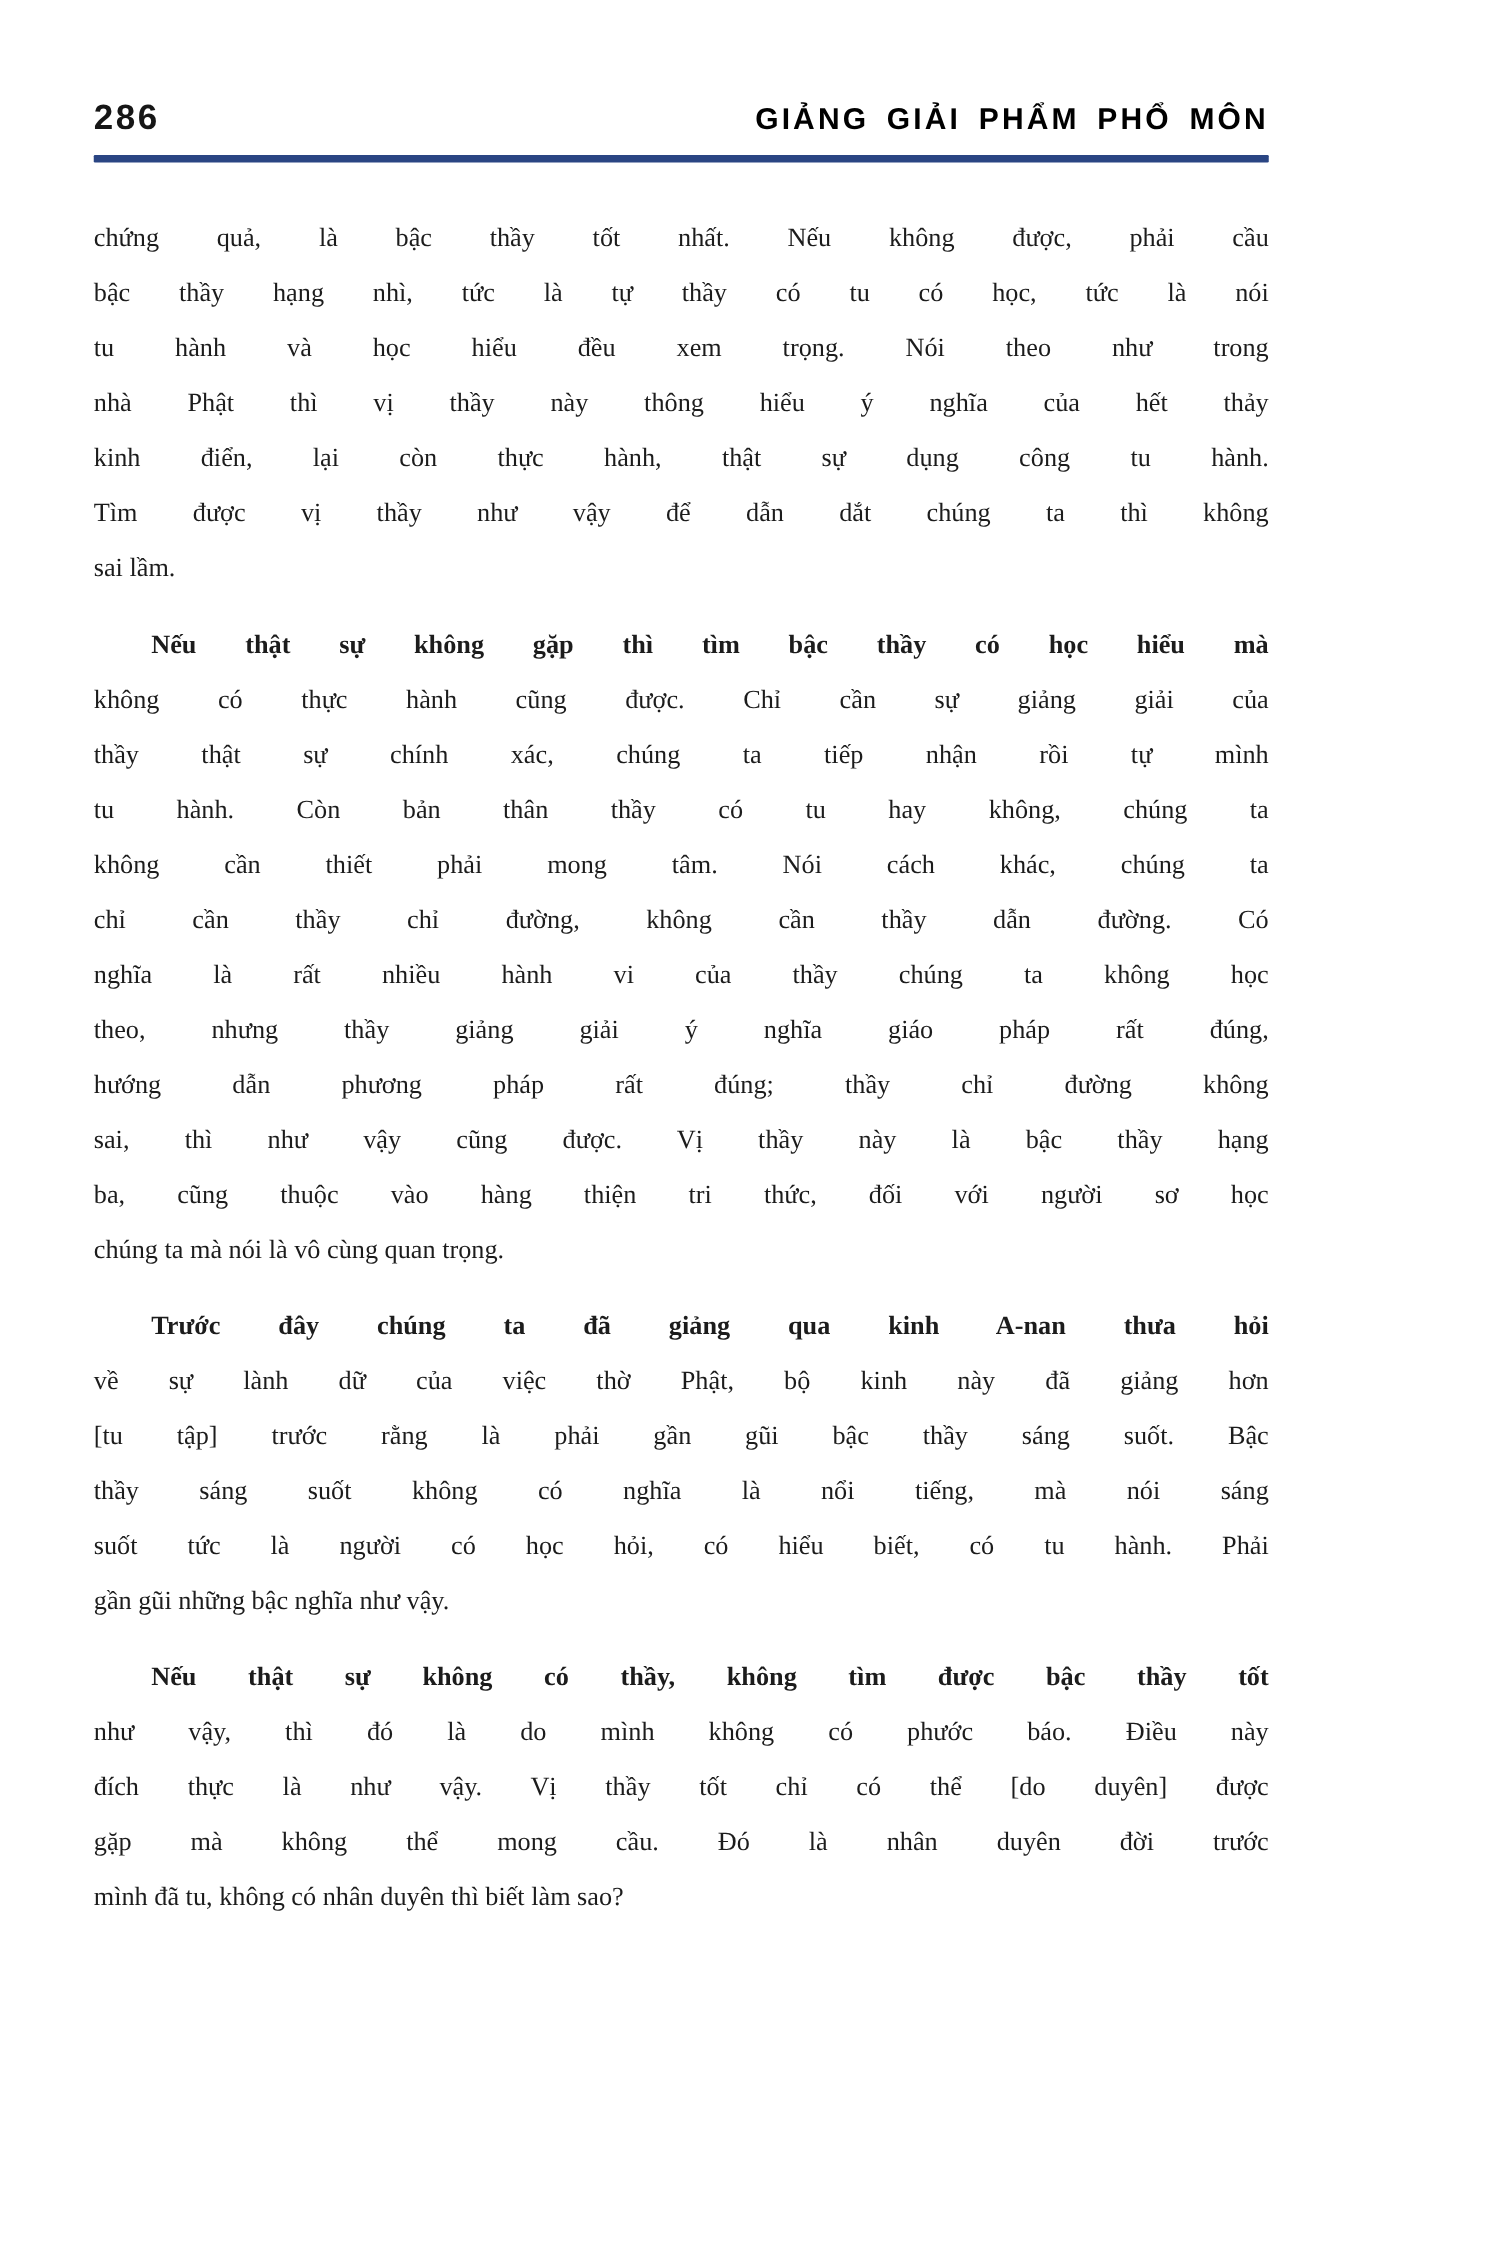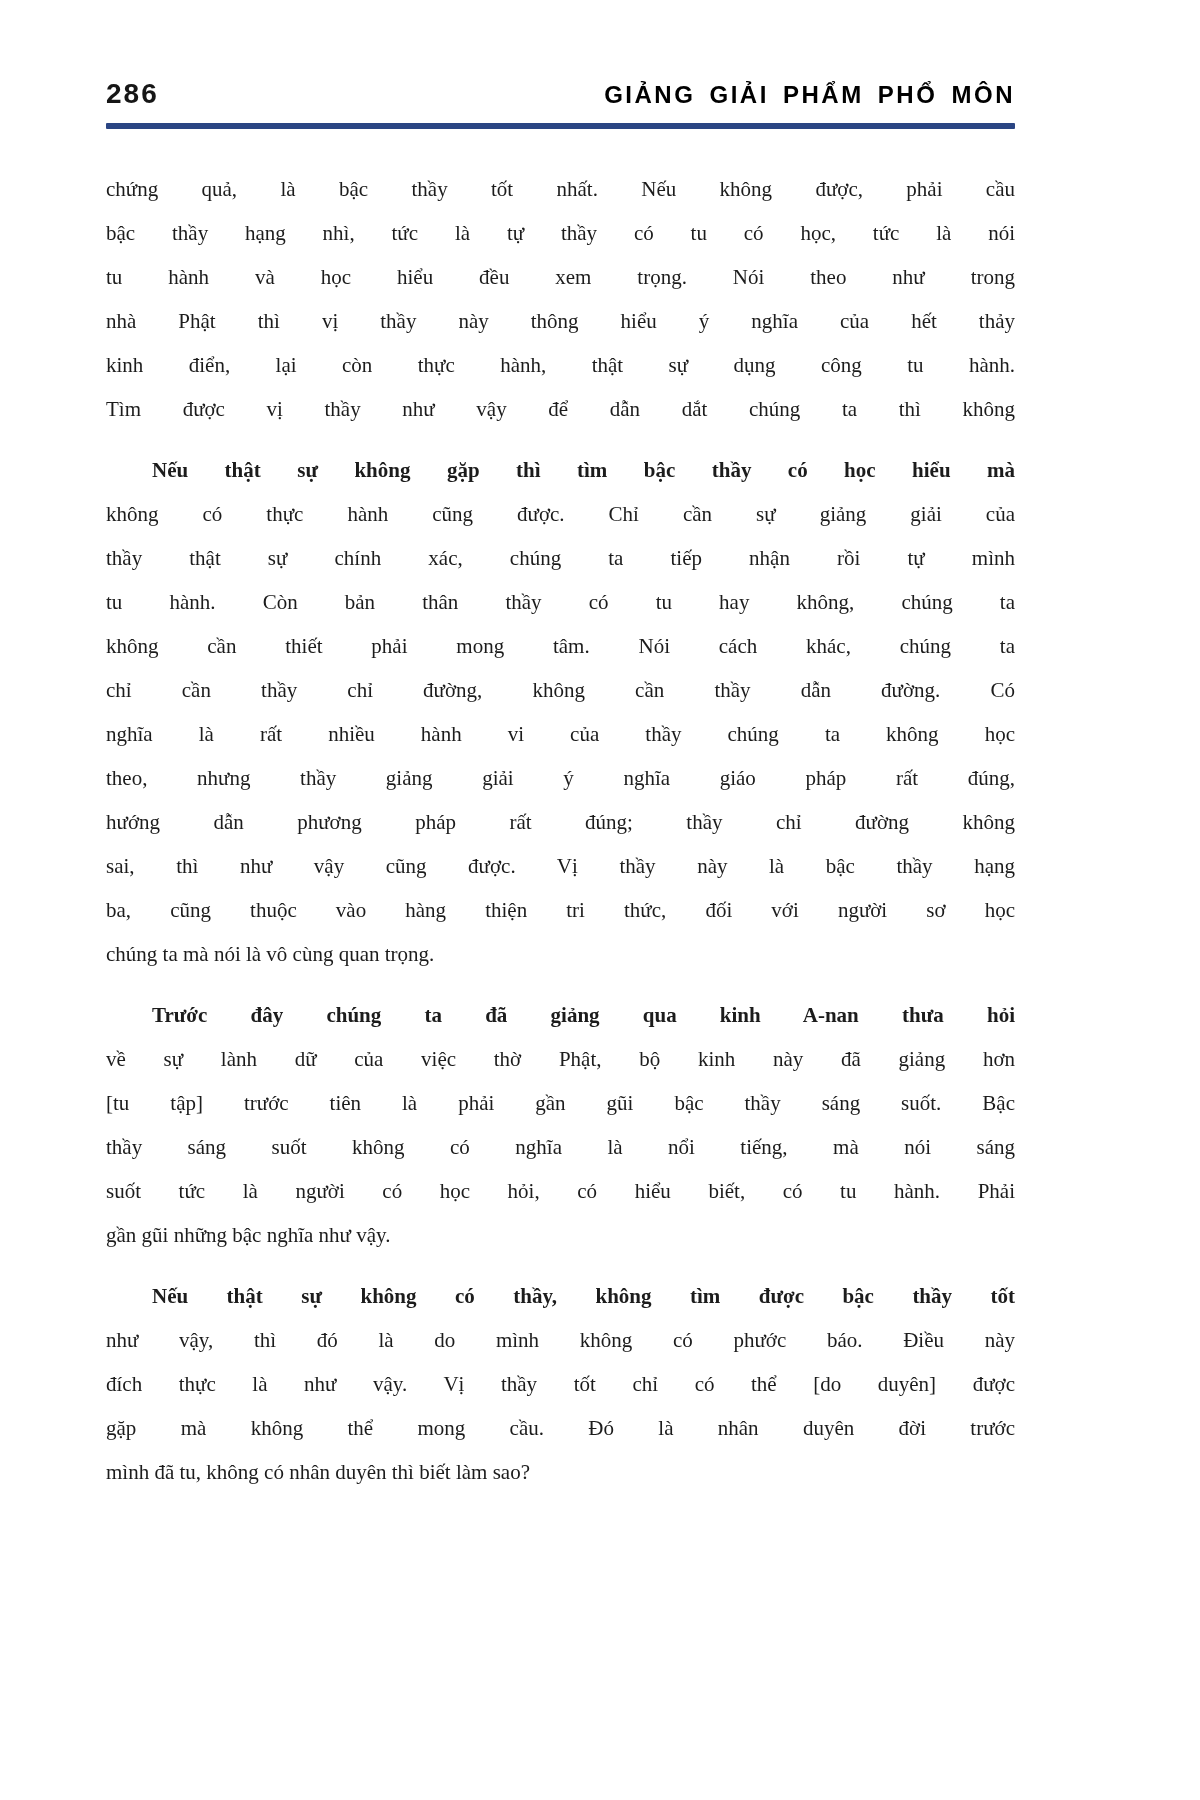--- a/index.html
+++ b/index.html
@@ -11,21 +11,21 @@
     width: 1200px;
     height: 1800px;
     overflow: hidden;
     font-family: "Liberation Serif", serif;
     color: #1c1c1c;
   }
   .page {
     box-sizing: border-box;
     width: 1200px;
     height: 1800px;
-    padding: 78px 185px 0 106px;
+    padding: 78px 185px 0 75px;
   }
   .page-header {
     display: flex;
     justify-content: space-between;
     align-items: baseline;
   }
   .page-number {
     font-family: "Liberation Sans", sans-serif;
     font-weight: bold;
     font-size: 28px;
@@ -75,39 +75,40 @@
 
   <div class="page-body">
 
   <div class="para">
         <div class="line">chứng quả, là bậc thầy tốt nhất. Nếu không được, phải cầu</div>
         <div class="line">bậc thầy hạng nhì, tức là tự thầy có tu có học, tức là nói</div>
         <div class="line">tu hành và học hiểu đều xem trọng. Nói theo như trong</div>
         <div class="line">nhà Phật thì vị thầy này thông hiểu ý nghĩa của hết thảy</div>
         <div class="line">kinh điển, lại còn thực hành, thật sự dụng công tu hành.</div>
         <div class="line">Tìm được vị thầy như vậy để dẫn dắt chúng ta thì không</div>
+        <div class="line last">sai lầm.</div>
       </div>
       <div class="para">
         <div class="line indent">Nếu thật sự không gặp thì tìm bậc thầy có học hiểu mà</div>
         <div class="line">không có thực hành cũng được. Chỉ cần sự giảng giải của</div>
         <div class="line">thầy thật sự chính xác, chúng ta tiếp nhận rồi tự mình</div>
         <div class="line">tu hành. Còn bản thân thầy có tu hay không, chúng ta</div>
         <div class="line">không cần thiết phải mong tâm. Nói cách khác, chúng ta</div>
         <div class="line">chỉ cần thầy chỉ đường, không cần thầy dẫn đường. Có</div>
         <div class="line">nghĩa là rất nhiều hành vi của thầy chúng ta không học</div>
         <div class="line">theo, nhưng thầy giảng giải ý nghĩa giáo pháp rất đúng,</div>
         <div class="line">hướng dẫn phương pháp rất đúng; thầy chỉ đường không</div>
         <div class="line">sai, thì như vậy cũng được. Vị thầy này là bậc thầy hạng</div>
         <div class="line">ba, cũng thuộc vào hàng thiện tri thức, đối với người sơ học</div>
         <div class="line last">chúng ta mà nói là vô cùng quan trọng.</div>
       </div>
       <div class="para">
         <div class="line indent">Trước đây chúng ta đã giảng qua kinh A-nan thưa hỏi</div>
         <div class="line">về sự lành dữ của việc thờ Phật, bộ kinh này đã giảng hơn</div>
-        <div class="line">[tu tập] trước tiên là phải gần gũi bậc thầy sáng suốt. Bậc</div>
+        <div class="line">[tu tập] trước rằng là phải gần gũi bậc thầy sáng suốt. Bậc</div>
         <div class="line">thầy sáng suốt không có nghĩa là nổi tiếng, mà nói sáng</div>
         <div class="line">suốt tức là người có học hỏi, có hiểu biết, có tu hành. Phải</div>
         <div class="line last">gần gũi những bậc nghĩa như vậy.</div>
       </div>
       <div class="para">
         <div class="line indent">Nếu thật sự không có thầy, không tìm được bậc thầy tốt</div>
         <div class="line">như vậy, thì đó là do mình không có phước báo. Điều này</div>
         <div class="line">đích thực là như vậy. Vị thầy tốt chỉ có thể [do duyên] được</div>
         <div class="line">gặp mà không thể mong cầu. Đó là nhân duyên đời trước</div>
         <div class="line last">mình đã tu, không có nhân duyên thì biết làm sao?</div>

